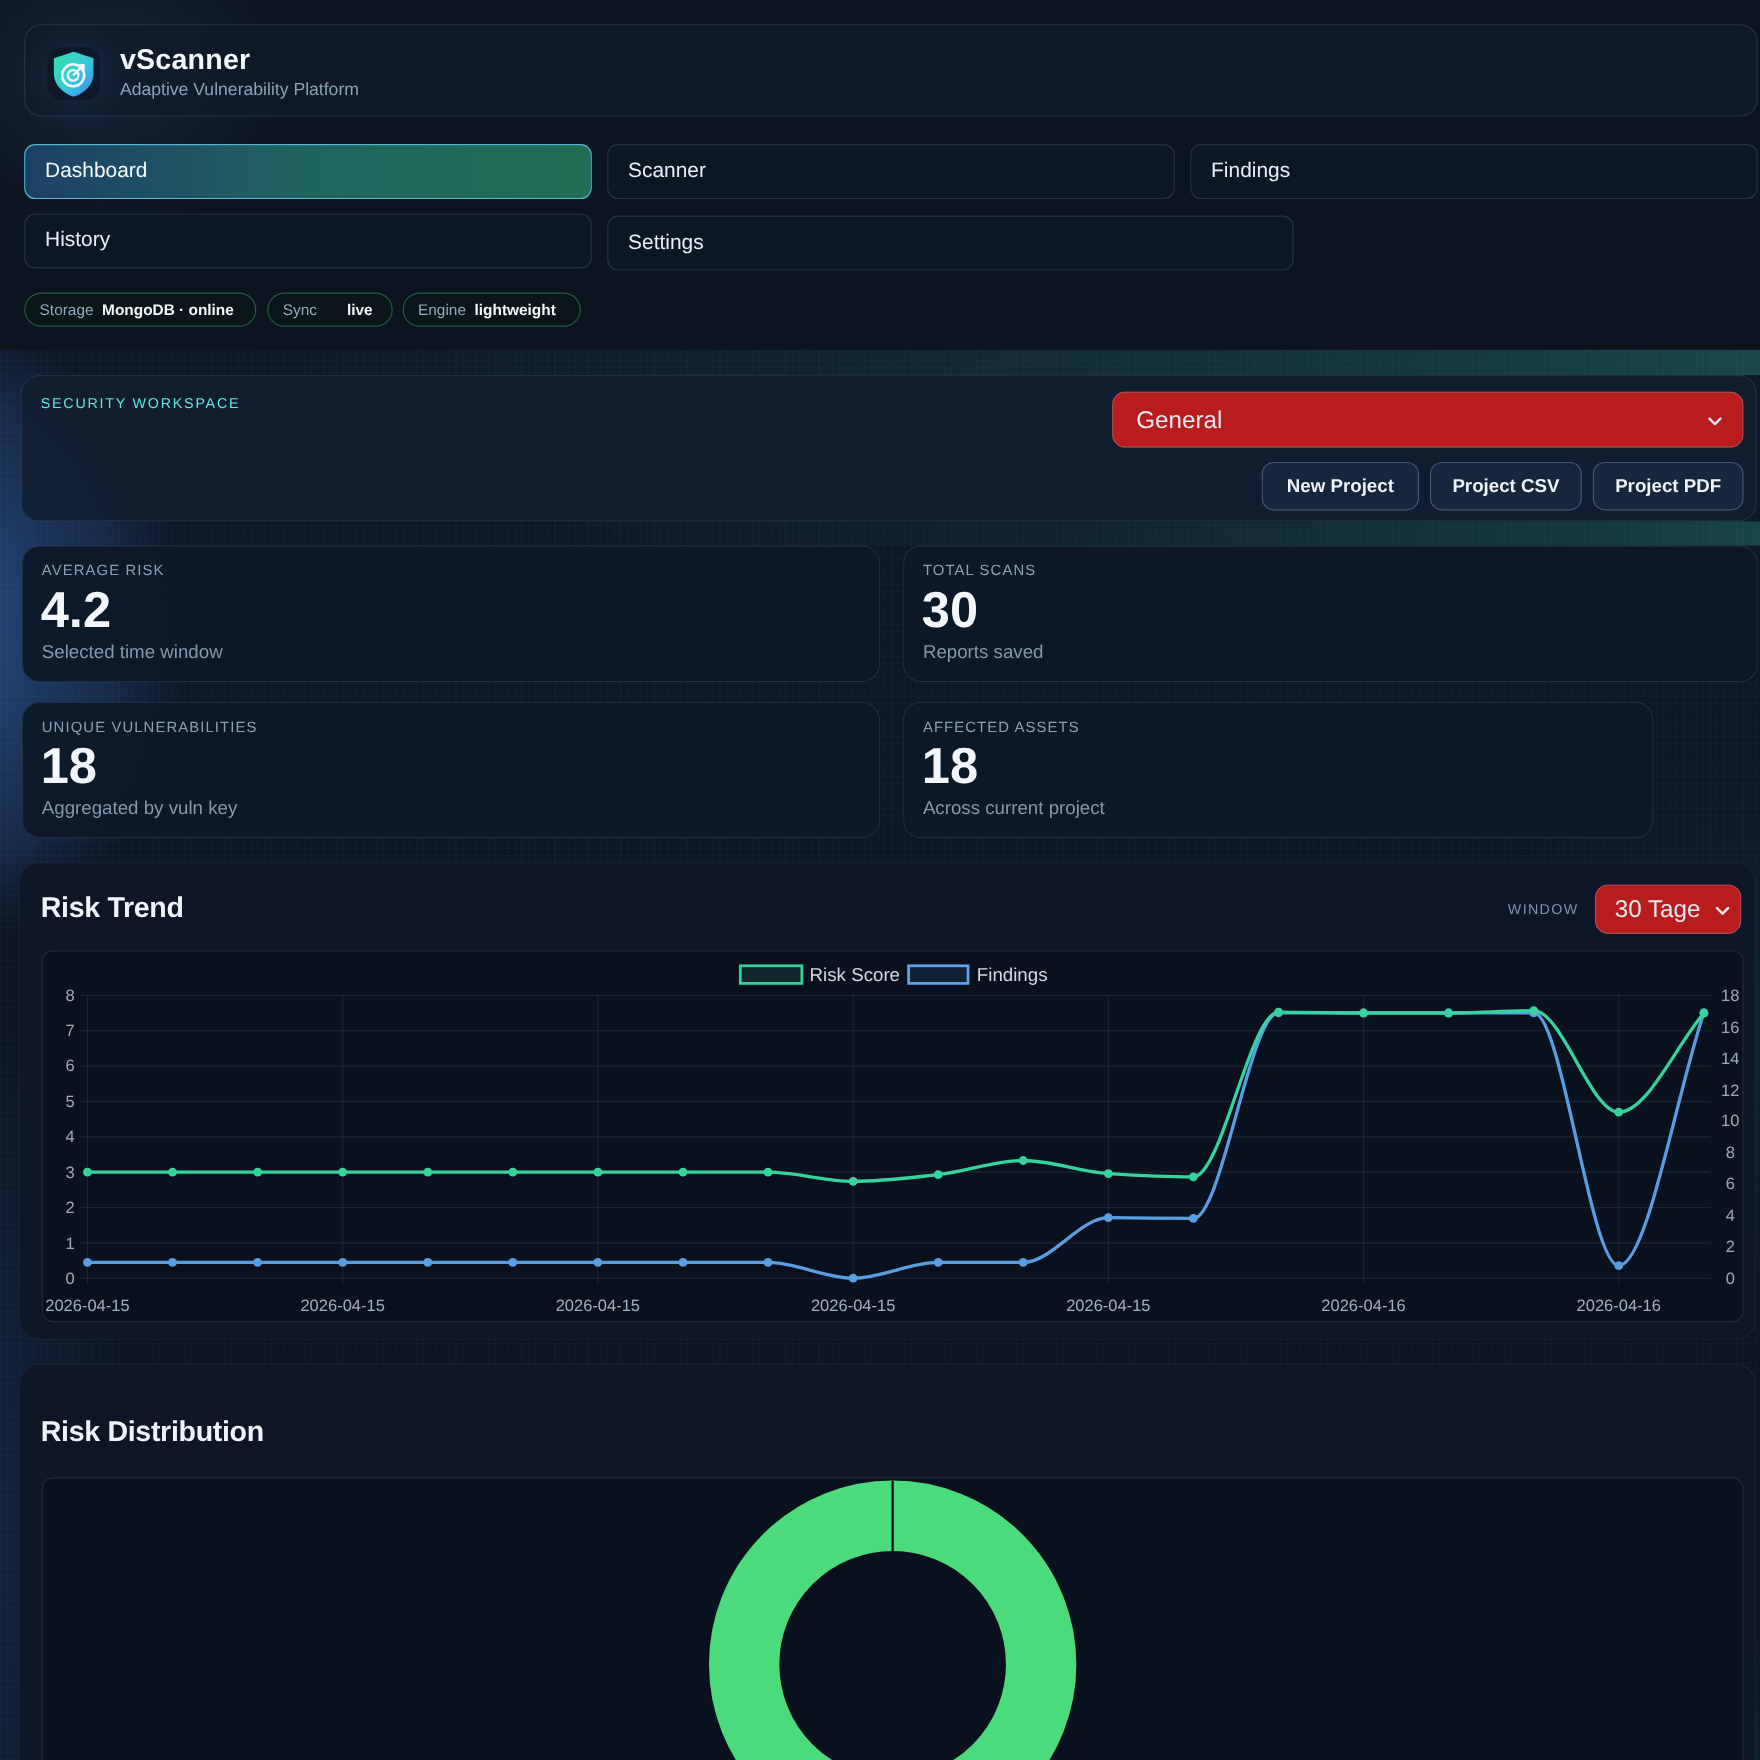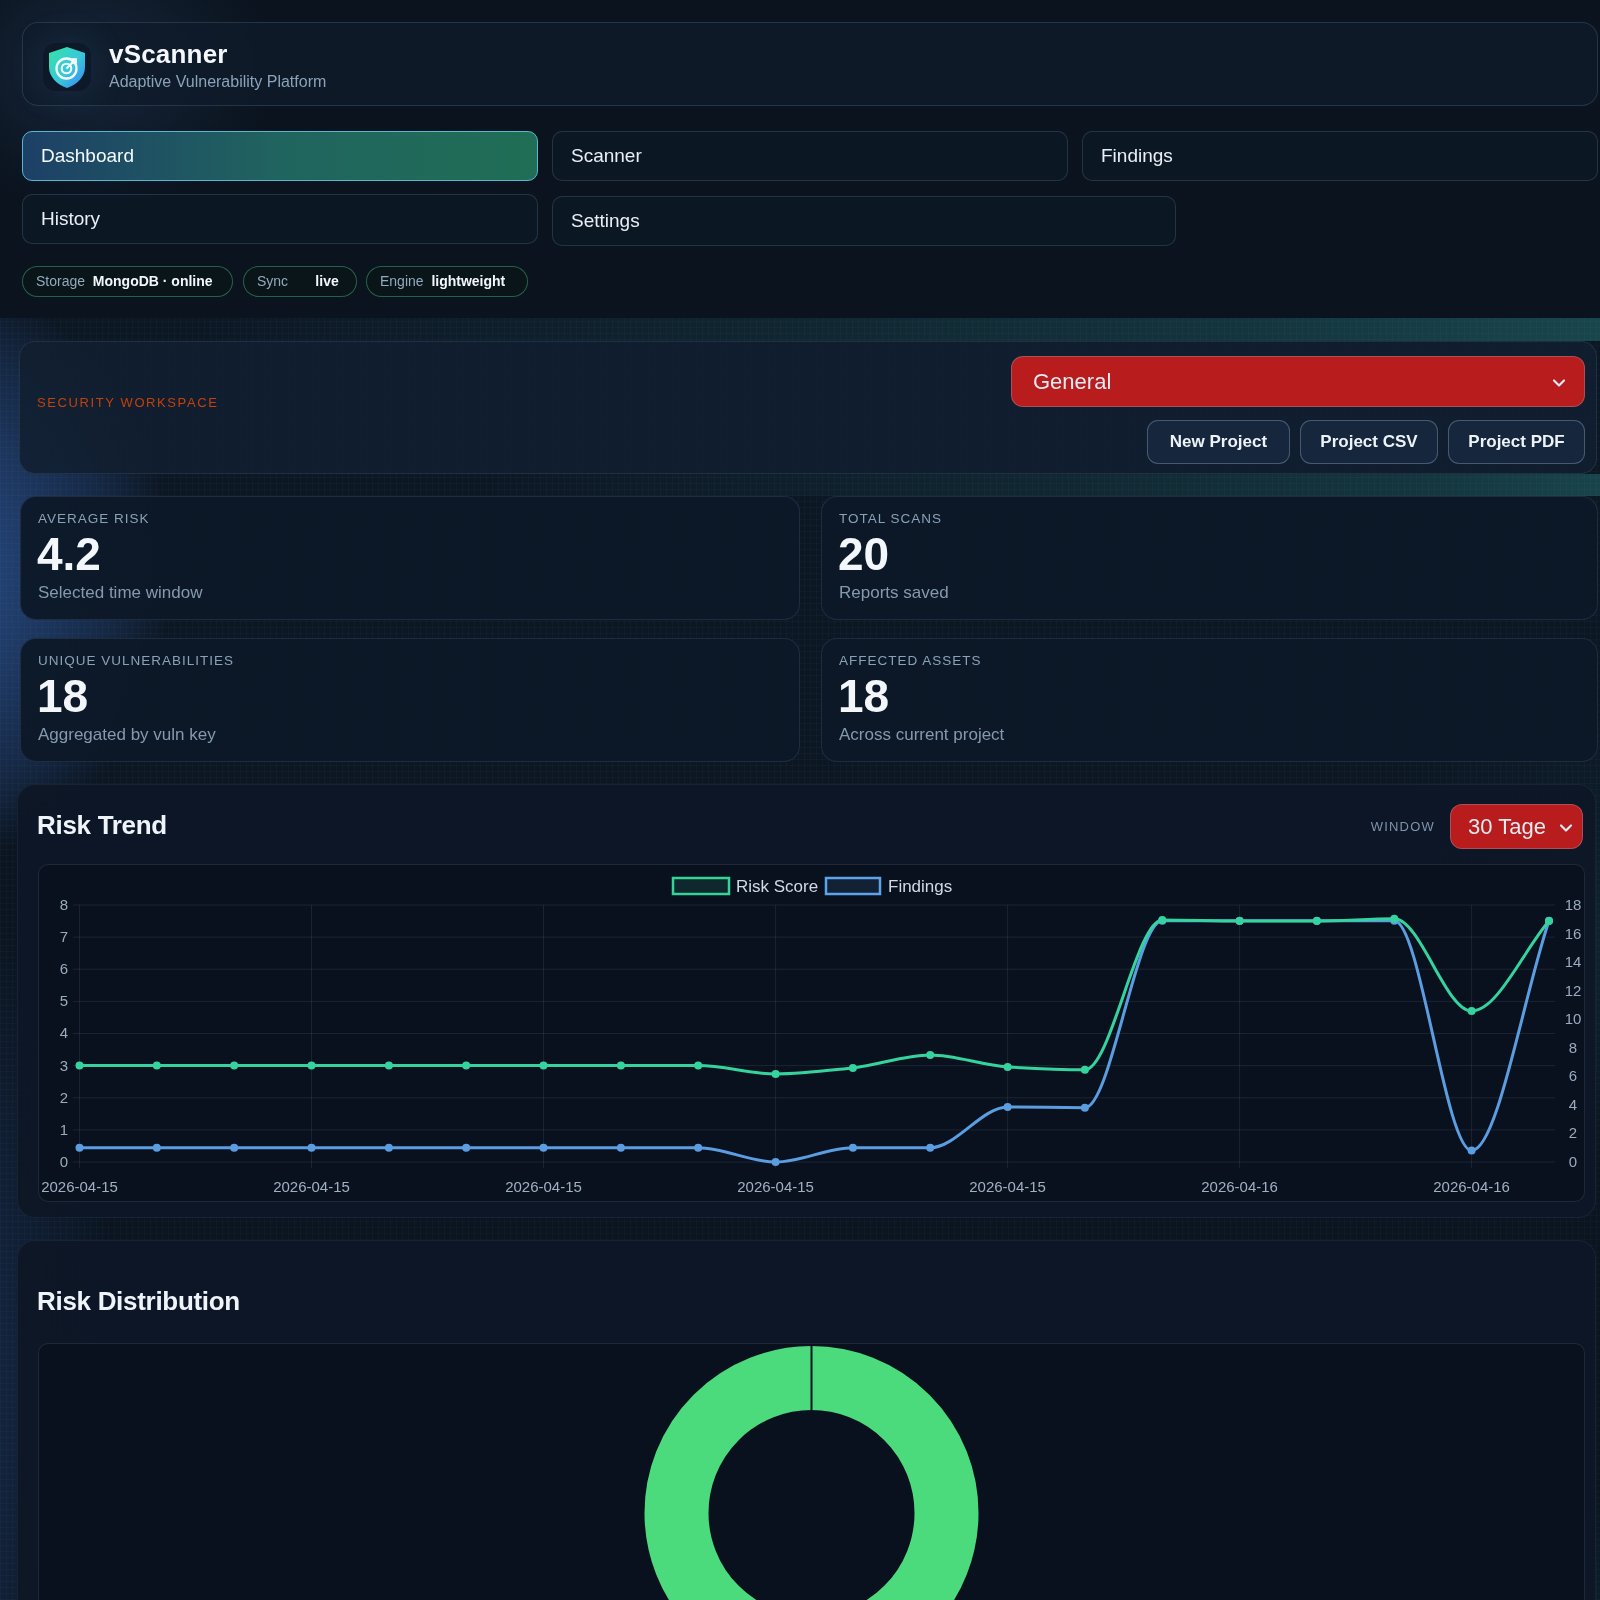--- a/index.html
+++ b/index.html
@@ -34,21 +34,21 @@
 
 .nav { position:absolute; border-radius:10px; height:50px; line-height:48px; font-size:19px; font-weight:normal; color:#e9eff6; padding-left:18px; background:rgba(13,24,38,0.88); border:1px solid rgba(98,128,160,0.28); }
 .nav.active { background:linear-gradient(90deg,#1d4066 0%, #20645f 50%, #206e55 100%); border:1.5px solid #56b7d2; color:#f5fafd; }
 
 
 .pill { position:absolute; top:266px; height:31px; border-radius:16px; border:1px solid rgba(70,190,130,0.45); background:rgba(10,24,20,0.55); font-size:14px; line-height:29px; color:#93a9be; white-space:nowrap; }
 .pill b { color:#f2f7fb; }
 
 
 .hero { left:19px; top:341px; width:1578px; height:133px; background:rgba(17,31,48,0.88); border:1px solid rgba(130,160,195,0.14); border-radius:16px; }
-.eyebrow { position:absolute; left:17px; top:17px; font-size:13px; letter-spacing:1.6px; color:#c2410c;margin-top:36px; }
+.eyebrow { position:absolute; left:17px; top:17px; font-size:13px; letter-spacing:1.6px; color:#5eead4; }
 .htitle { position:absolute; left:16px; top:34px; font-size:45px; font-weight:bold; color:#f1f6fb; letter-spacing:0.45px; }
 .hdesc { position:absolute; left:17px; top:96px; font-size:18px; color:#a3b5c7; }
 .select { position:absolute; border-radius:12px; background:#b91c1c; border:1px solid rgba(148,175,205,0.35); color:#e2eaf3; font-size:22px; }
 .sel1 { left:991px; top:14px; width:574px; height:51px; line-height:49px; padding-left:21px; }
 .btn { position:absolute; top:78px; height:44px; border-radius:11px; background:rgba(23,40,62,0.85); border:1px solid rgba(148,175,205,0.38); color:#edf3f9; font-size:17px; font-weight:bold; line-height:42px; text-align:center; }
 .chev { position:absolute; width:14px; height:14px; }
 
 
 .card { background:rgba(13,24,39,0.94); border:1px solid rgba(120,150,185,0.16); border-radius:16px; height:124px; }
 .clabel { position:absolute; left:17px; top:14px; font-size:13.5px; letter-spacing:1px; color:#8ba1b6; }
@@ -112,29 +112,29 @@
   <div class="btn" style="left:1428px; width:137px;">Project PDF</div>
 </div>
 
 <div class="panel card" style="left:20px; top:496px; width:780px;">
   <div class="clabel">AVERAGE RISK</div>
     <div class="cval">4.2</div>
     <div class="csub">Selected time window</div>
 </div>
 <div class="panel card" style="left:821px; top:496px; width:777px;">
   <div class="clabel">TOTAL SCANS</div>
-    <div class="cval">20</div>
+    <div class="cval">30</div>
     <div class="csub">Reports saved</div>
 </div>
 <div class="panel card" style="left:20px; top:638px; width:780px;">
   <div class="clabel">UNIQUE VULNERABILITIES</div>
     <div class="cval">18</div>
     <div class="csub">Aggregated by vuln key</div>
 </div>
-<div class="panel card" style="left:821px; top:638px; width:777px;">
+<div class="panel card" style="left:821px; top:638px; width:682px;">
   <div class="clabel">AFFECTED ASSETS</div>
     <div class="cval">18</div>
     <div class="csub">Across current project</div>
 </div>
 
 <div class="panel cpanel" style="top:784px; height:434px; overflow:hidden;">
   <div class="ptitle" style="top:25px;">Risk Trend</div>
   <div class="wlabel">WINDOW</div>
   <div class="select sel2">30 Tage
     <svg class="chev" style="right:9px; top:16px;" viewBox="0 0 14 14">

